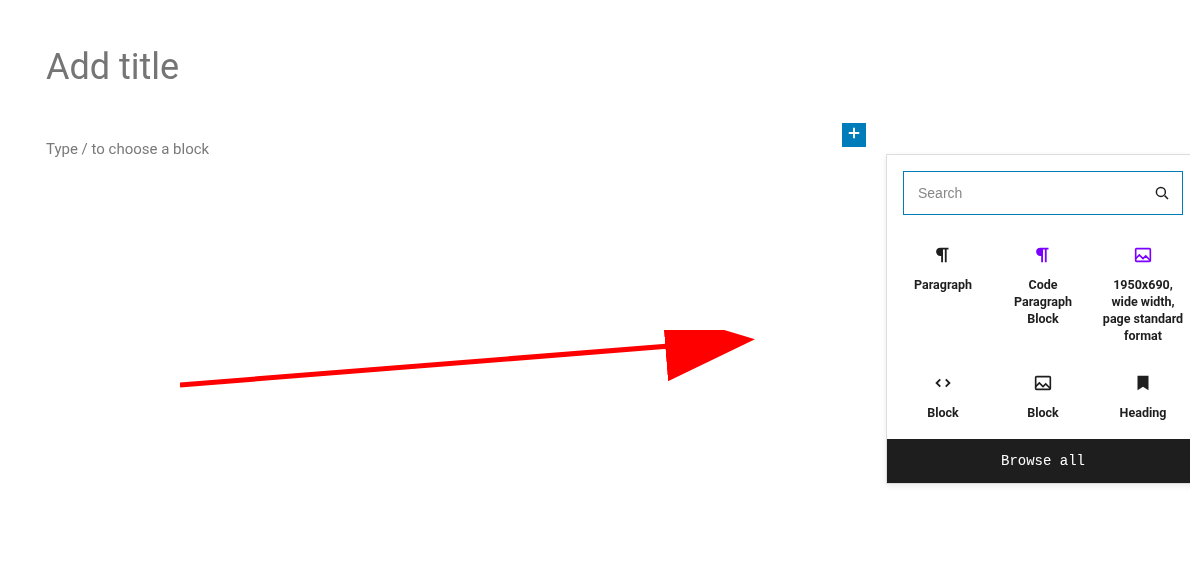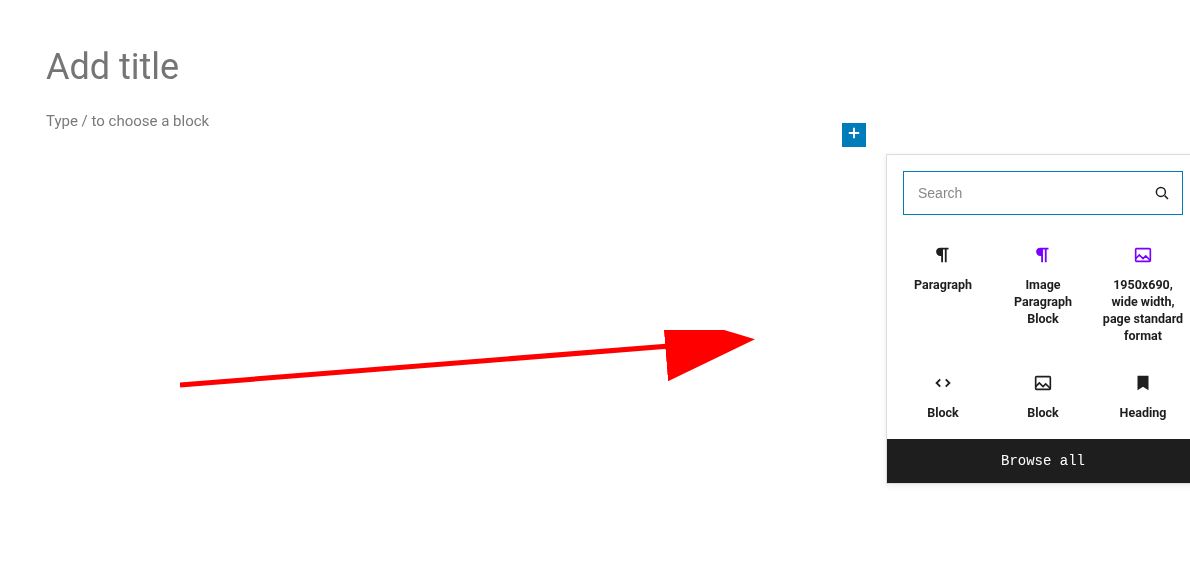--- a/index.html
+++ b/index.html
@@ -18,21 +18,21 @@
       font-weight: 400;
       color: #7a7a7a;
       border: none;
       outline: none;
       width: 700px;
       background: transparent;
       font-family: inherit;
     }
     .block-hint {
       position: absolute;
-      top: 112px;
+      top: 140px;
       left: 46px;
       font-size: 15px;
       color: #7a7a7a;
     }
     .plus-btn {
       position: absolute;
       top: 123px;
       left: 842px;
       width: 24px;
       height: 24px;
@@ -162,21 +162,21 @@
         </div>
         <div class="block-label">Paragraph</div>
       </div>
       <div class="block-item">
         <div class="block-icon">
           <svg viewBox="0 0 24 24" fill="#7b00ff">
             <path d="M13 4v16h-2v-7H9a4.5 4.5 0 010-9h8v2h-2v14h-2V4z" fill="none"></path>
             <path d="M9 4h9v2h-2v14h-2V6h-2v14h-2v-7H9a4.5 4.5 0 010-9z" fill="#7b00ff"></path>
           </svg>
         </div>
-        <div class="block-label">Image Paragraph Block</div>
+        <div class="block-label">Code Paragraph Block</div>
       </div>
       <div class="block-item">
         <div class="block-icon">
           <svg viewBox="0 0 24 24" fill="none" stroke="#7b00ff" stroke-width="1.8">
             <rect x="4" y="5" width="16" height="14" rx="1"></rect>
             <path d="M4 16l4-4 4 4 3-3 5 5"></path>
           </svg>
         </div>
         <div class="block-label">1950x690, wide width, page standard format</div>
       </div>

